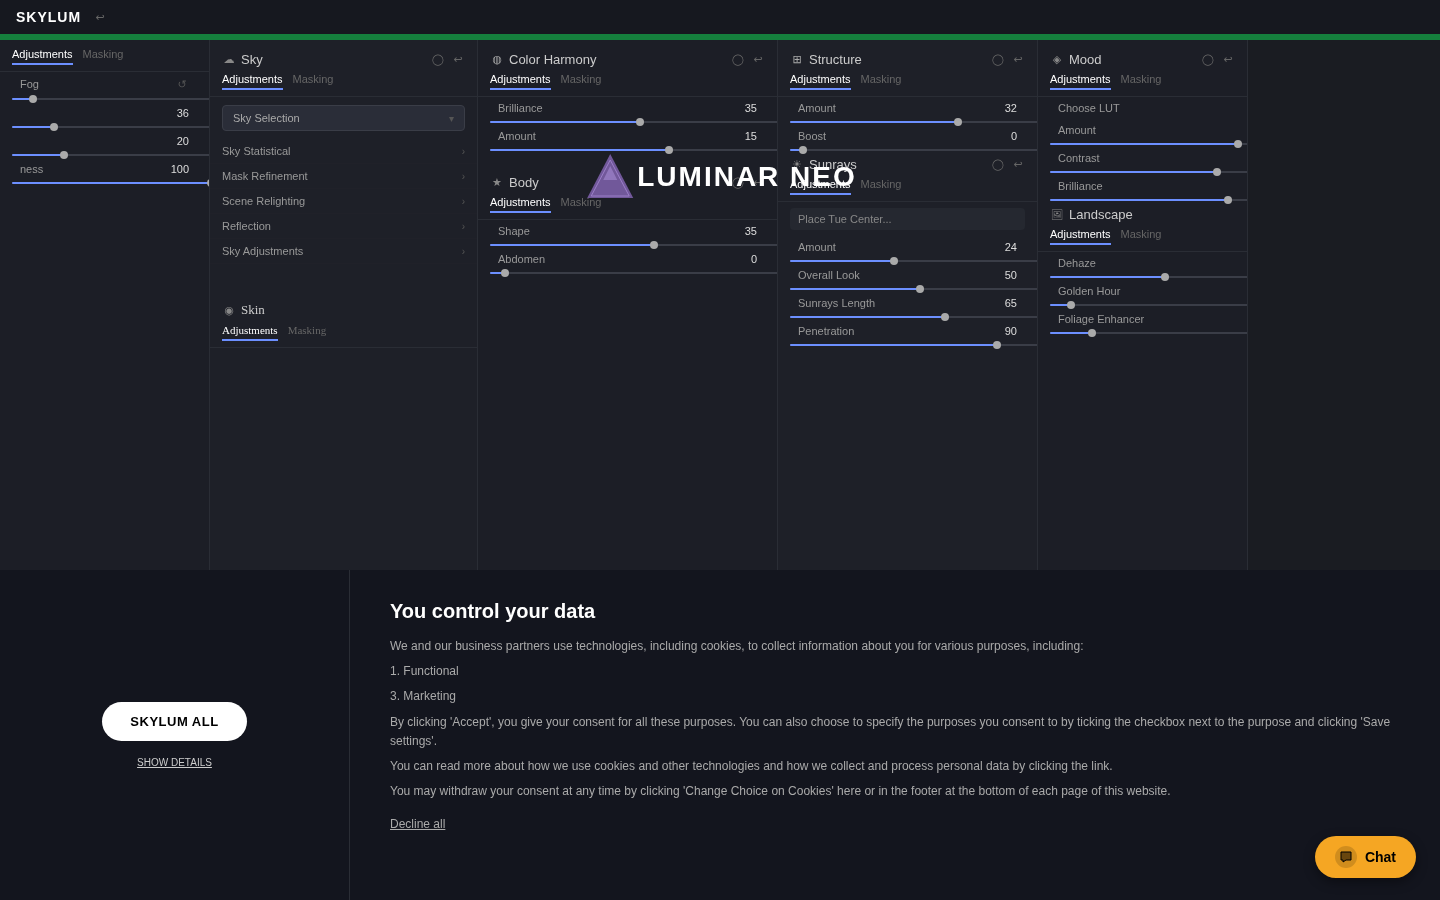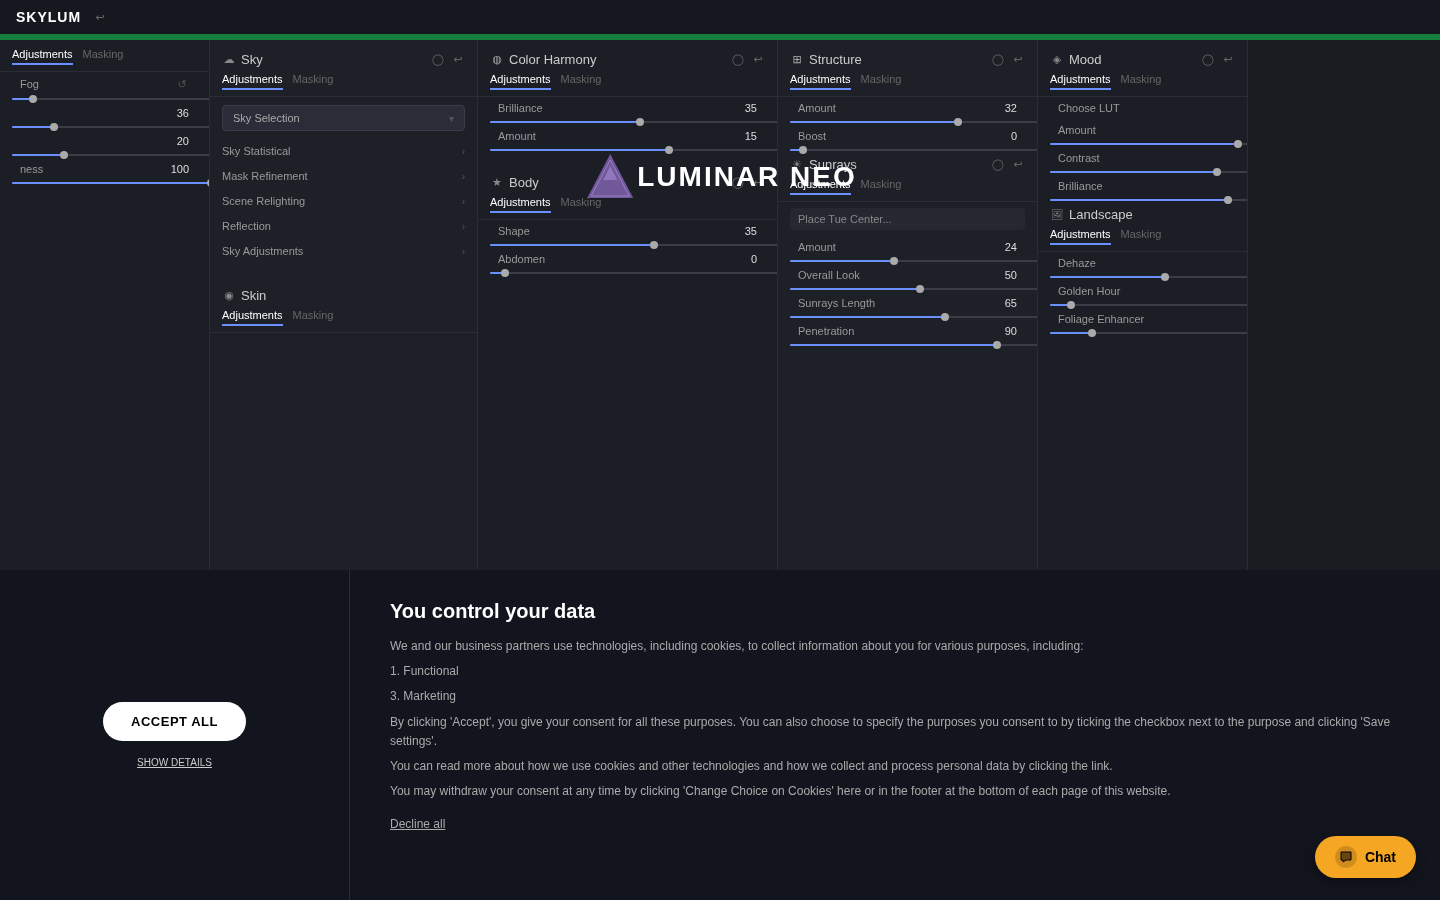--- a/index.html
+++ b/index.html
@@ -394,21 +394,21 @@
     </div>
     <div class="section-row">
       <span>Reflection</span>
       <span class="chevron">›</span>
     </div>
     <div class="section-row">
       <span>Sky Adjustments</span>
       <span class="chevron">›</span>
     </div>
 
-    <div style="margin-top: 20px;">
+    <div style="margin-top: 34px; font-family: Liberation Serif, serif;">
       <div class="ep-header">
         <span class="ep-title">
           <span class="icon-sm skin-icon"></span>
           Skin
         </span>
       </div>
       <div class="ep-tabs">
         <span class="ep-tab active">Adjustments</span>
         <span class="ep-tab">Masking</span>
       </div>
@@ -636,21 +636,21 @@
         <div class="slider-fill" style="width:20%;"></div>
         <div class="small-thumb" style="left:20%;"></div>
       </div>
     </div>
   </div>
 
 </div>
 
 <div class="cookie-overlay">
   <div class="cookie-left">
-    <button class="accept-all-btn">ACCEPT ALL</button>
+    <button class="accept-all-btn">SKYLUM ALL</button>
     <button class="show-details-link">SHOW DETAILS</button>
   </div>
   <div class="cookie-right">
     <div class="cookie-title">You control your data</div>
     <div class="cookie-body">
       <p>We and our business partners use technologies, including cookies, to collect information about you for various purposes, including:</p>
       <p>1. Functional</p>
       <p>3. Marketing</p>
       <p>By clicking 'Accept', you give your consent for all these purposes. You can also choose to specify the purposes you consent to by ticking the checkbox next to the purpose and clicking 'Save settings'.</p>
       <p>You can read more about how we use cookies and other technologies and how we collect and process personal data by clicking the link.</p>

